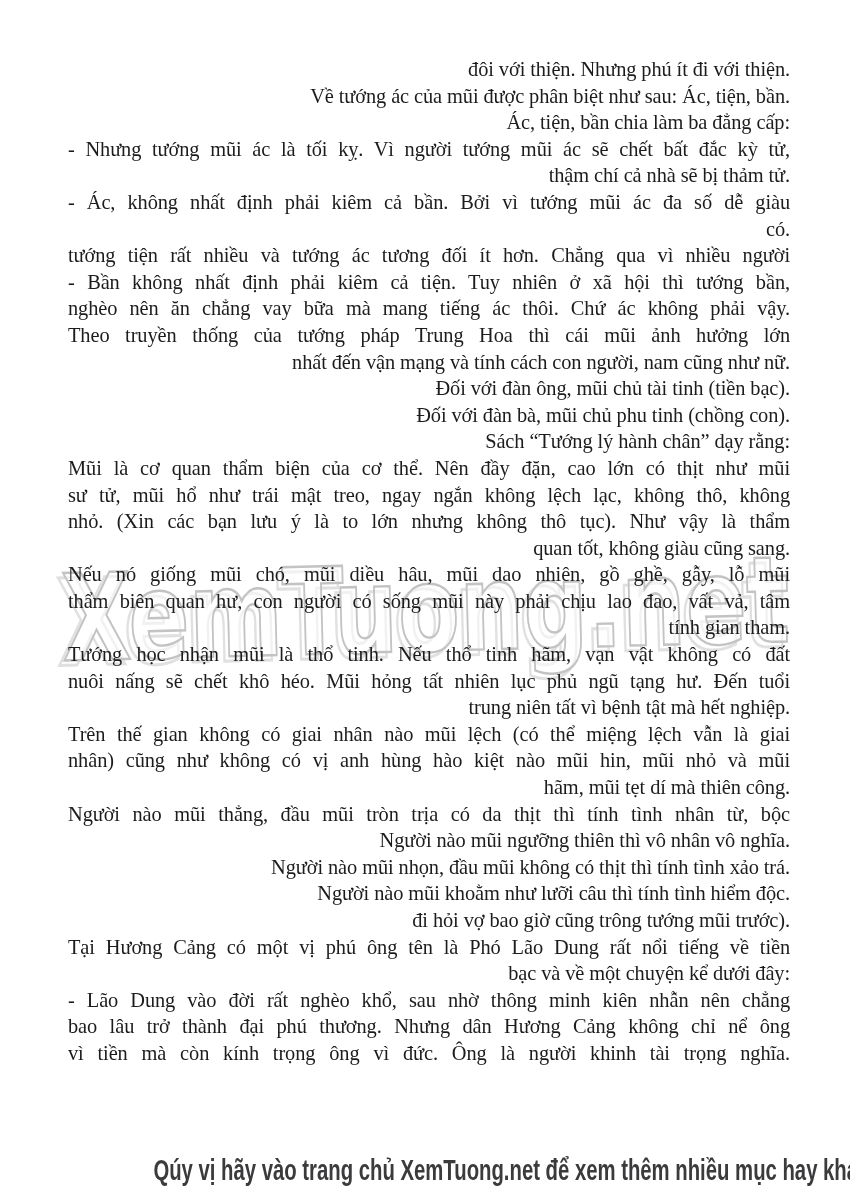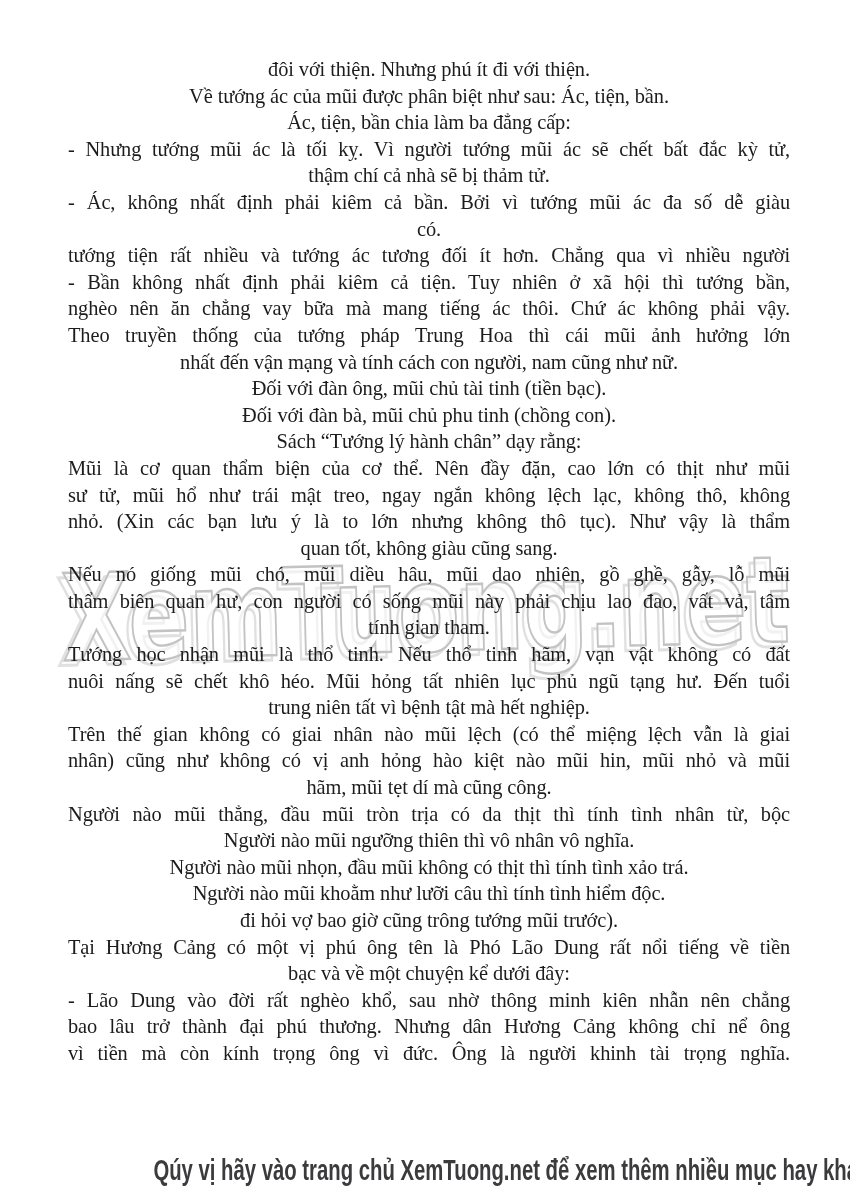--- a/index.html
+++ b/index.html
@@ -37,21 +37,21 @@
     top: 56px;
     width: 722px;
     z-index: 1;
     color: #1c1c1c;
   }
   .line {
     height: 26.6px;
     line-height: 26.6px;
     font-size: 20.4px;
     letter-spacing: -0.1px;
-    text-align: center;
+    text-align: right;
     white-space: normal;
   }
   .line.j {
     text-align: justify;
     text-align-last: justify;
   }
   .footer {
     position: absolute;
     left: 0;
     top: 1154px;
@@ -102,22 +102,22 @@
       <div class="line j">sư tử, mũi hổ như trái mật treo, ngay ngắn không lệch lạc, không thô, không</div>
       <div class="line j">nhỏ. (Xin các bạn lưu ý là to lớn nhưng không thô tục). Như vậy là thẩm</div>
       <div class="line">quan tốt, không giàu cũng sang.</div>
       <div class="line j">Nếu nó giống mũi chó, mũi diều hâu, mũi dao nhiên, gồ ghề, gẫy, lỗ mũi</div>
       <div class="line j">thẩm biên quan hư, con người có sống mũi này phải chịu lao đao, vất vả, tâm</div>
       <div class="line">tính gian tham.</div>
       <div class="line j">Tướng học nhận mũi là thổ tinh. Nếu thổ tinh hãm, vạn vật không có đất</div>
       <div class="line j">nuôi nấng sẽ chết khô héo. Mũi hỏng tất nhiên lục phủ ngũ tạng hư. Đến tuổi</div>
       <div class="line">trung niên tất vì bệnh tật mà hết nghiệp.</div>
       <div class="line j">Trên thế gian không có giai nhân nào mũi lệch (có thể miệng lệch vẫn là giai</div>
-      <div class="line j">nhân) cũng như không có vị anh hỏng hào kiệt nào mũi hin, mũi nhỏ và mũi</div>
-      <div class="line">hãm, mũi tẹt dí mà cũng công.</div>
+      <div class="line j">nhân) cũng như không có vị anh hùng hào kiệt nào mũi hin, mũi nhỏ và mũi</div>
+      <div class="line">hãm, mũi tẹt dí mà thiên công.</div>
       <div class="line j">Người nào mũi thẳng, đầu mũi tròn trịa có da thịt thì tính tình nhân từ, bộc</div>
       <div class="line">Người nào mũi ngưỡng thiên thì vô nhân vô nghĩa.</div>
       <div class="line">Người nào mũi nhọn, đầu mũi không có thịt thì tính tình xảo trá.</div>
       <div class="line">Người nào mũi khoằm như lưỡi câu thì tính tình hiểm độc.</div>
       <div class="line">đi hỏi vợ bao giờ cũng trông tướng mũi trước).</div>
       <div class="line j">Tại Hương Cảng có một vị phú ông tên là Phó Lão Dung rất nổi tiếng về tiền</div>
       <div class="line">bạc và về một chuyện kể dưới đây:</div>
       <div class="line j">- Lão Dung vào đời rất nghèo khổ, sau nhờ thông minh kiên nhẫn nên chẳng</div>
       <div class="line j">bao lâu trở thành đại phú thương. Nhưng dân Hương Cảng không chỉ nể ông</div>
       <div class="line j">vì tiền mà còn kính trọng ông vì đức. Ông là người khinh tài trọng nghĩa.</div>

